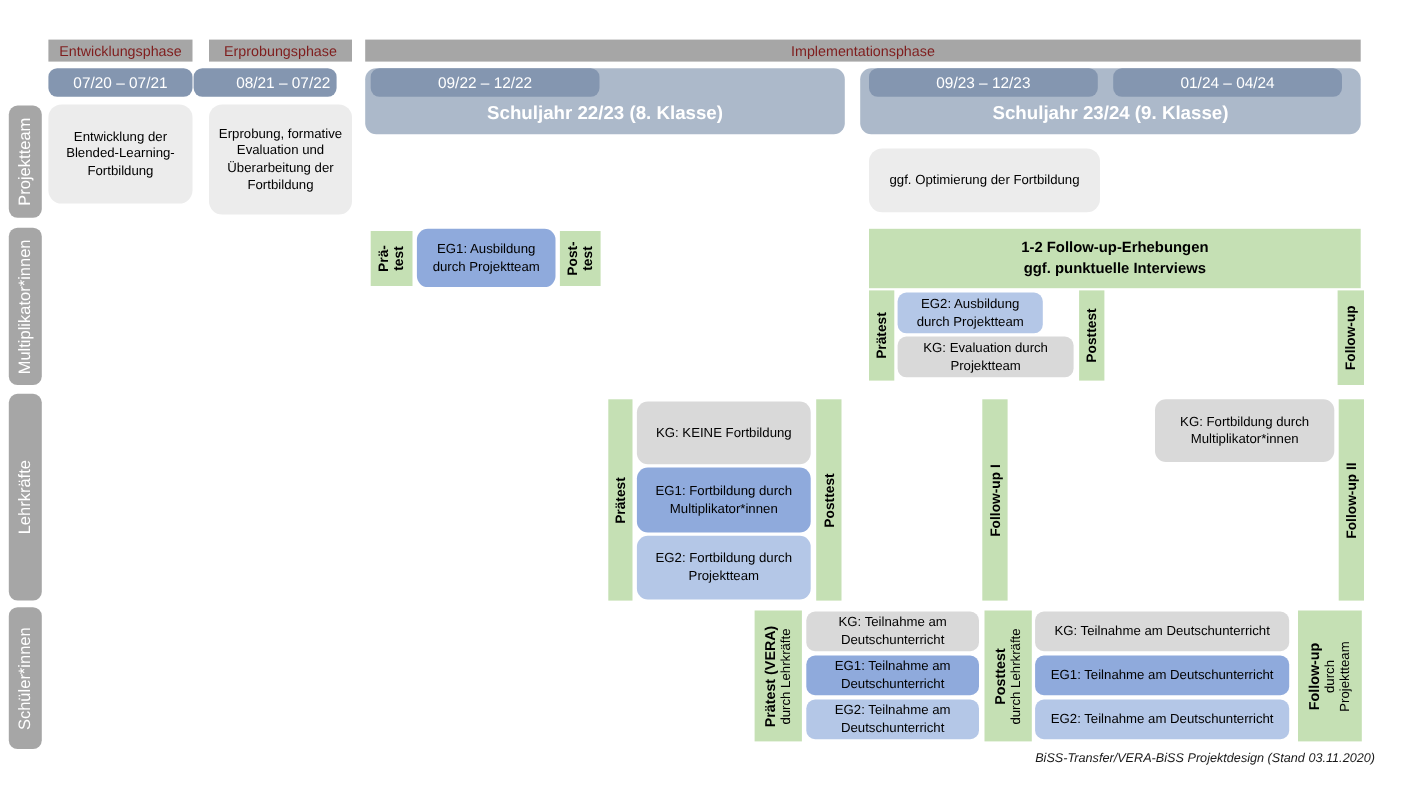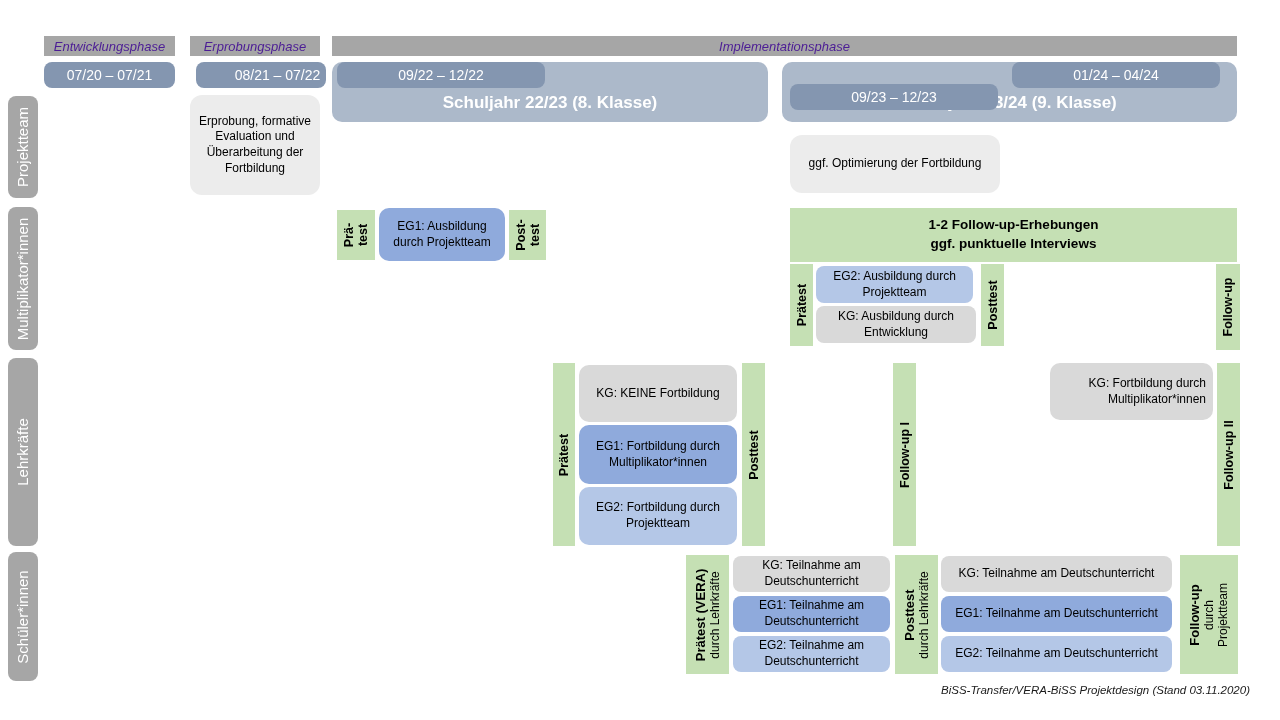--- a/index.html
+++ b/index.html
@@ -3,22 +3,22 @@
 <meta charset="utf-8">
 <style>
   html,body { margin:0; padding:0; background:#ffffff; }
   .canvas {
     position:relative; width:1280px; height:720px; background:#ffffff;
     font-family:"Liberation Sans", sans-serif; color:#000; overflow:hidden;
   }
   .abs { position:absolute; box-sizing:border-box; }
 
   .phase-header {
-    background:var(--header-gray,#a6a6a6); color:#4c1d95; font-size:13px;
-    display:flex; align-items:center; justify-content:center;font-style:italic;
+    background:var(--header-gray,#a6a6a6); color:#7f1d1d; font-size:13px;
+    display:flex; align-items:center; justify-content:center;
   }
   .date-bar {
     background:var(--slate,#8496b0); color:#fff; font-size:14px;
     border-radius:8px; display:flex; align-items:center; justify-content:center;
     z-index:2;
   }
   .year-container {
     background:var(--slate-light,#acb9ca); color:#fff; font-size:17px; font-weight:bold;
     border-radius:10px; display:flex; align-items:flex-end; justify-content:center;
     padding-bottom:9px; z-index:1;
@@ -65,38 +65,39 @@
 <div class="canvas">
 
   <div class="abs phase-header" style="left:44px; top:36px; width:131px; height:20px;">Entwicklungsphase</div>
   <div class="abs phase-header" style="left:190px; top:36px; width:130px; height:20px;">Erprobungsphase</div>
   <div class="abs phase-header" style="left:332px; top:36px; width:905px; height:20px;">Implementationsphase</div>
 
   <div class="abs year-container" style="left:332px; top:62px; width:436px; height:60px;">Schuljahr 22/23 (8. Klasse)</div>
   <div class="abs year-container" style="left:782px; top:62px; width:455px; height:60px;">Schuljahr 23/24 (9. Klasse)</div>
 
   <div class="abs date-bar" style="left:44px; top:62px; width:131px; height:26px;">07/20 – 07/21</div>
-  <div class="abs date-bar" style="left:196px; top:62px; width:130px; height:26px;padding-left:33px;">08/21 – 07/22</div>
+  <div class="abs date-bar" style="left:176px; top:62px; width:130px; height:26px;padding-left:33px;">08/21 – 07/22</div>
   <div class="abs date-bar" style="left:337px; top:62px; width:208px; height:26px;">09/22 – 12/22</div>
-  <div class="abs date-bar" style="left:790px; top:62px; width:208px; height:26px;margin-top:22px;">09/23 – 12/23</div>
+  <div class="abs date-bar" style="left:790px; top:62px; width:208px; height:26px;">09/23 – 12/23</div>
   <div class="abs date-bar" style="left:1012px; top:62px; width:208px; height:26px;">01/24 – 04/24</div>
 
   <div class="abs row-label" style="left:8px; top:96px; width:30px; height:102px;">
     <div class="vtext">Projektteam</div>
   </div>
   <div class="abs row-label" style="left:8px; top:207px; width:30px; height:143px;">
     <div class="vtext">Multiplikator*innen</div>
   </div>
   <div class="abs row-label" style="left:8px; top:358px; width:30px; height:188px;">
     <div class="vtext">Lehrkräfte</div>
   </div>
   <div class="abs row-label" style="left:8px; top:552px; width:30px; height:129px;">
     <div class="vtext">Schüler*innen</div>
   </div>
 
+  <div class="abs box gray-light" style="left:44px; top:95px; width:131px; height:90px; border-radius:12px;">Entwicklung der Blended-Learning-Fortbildung</div>
   <div class="abs box gray-light" style="left:190px; top:95px; width:130px; height:100px; border-radius:12px;">Erprobung, formative Evaluation und Überarbeitung der Fortbildung</div>
   <div class="abs box gray-light" style="left:790px; top:135px; width:210px; height:58px; border-radius:12px;">ggf. Optimierung der Fortbildung</div>
 
   <div class="abs vgreen" style="left:337px; top:210px; width:38px; height:50px;">
     <div class="vtext">
       <span>Prä-</span>
       <span>test</span>
     </div>
   </div>
   <div class="abs box blue" style="left:379px; top:208px; width:126px; height:53px;">EG1: Ausbildung durch Projektteam</div>
@@ -106,42 +107,42 @@
       <span>test</span>
     </div>
   </div>
   <div class="abs green-wide" style="left:790px; top:208px; width:447px; height:54px;">
     <span>1-2 Follow-up-Erhebungen</span>
     <span>ggf. punktuelle Interviews</span>
   </div>
   <div class="abs vgreen" style="left:790px; top:264px; width:23px; height:82px;">
     <div class="vtext">Prätest</div>
   </div>
-  <div class="abs box blue-light" style="left:816px; top:266px; width:157px; height:37px; border-radius:8px;">EG2: Ausbildung durch Projektteam</div>
-  <div class="abs box gray" style="left:816px; top:306px; width:160px; height:37px; border-radius:8px;">KG: Ausbildung durch Entwicklung</div>
+  <div class="abs box blue-light" style="left:816px; top:266px; width:132px; height:37px; border-radius:8px;">EG2: Ausbildung durch Projektteam</div>
+  <div class="abs box gray" style="left:816px; top:306px; width:160px; height:37px; border-radius:8px;">KG: Evaluation durch Projektteam</div>
   <div class="abs vgreen" style="left:981px; top:264px; width:23px; height:82px;">
     <div class="vtext">Posttest</div>
   </div>
   <div class="abs vgreen" style="left:1216px; top:264px; width:24px; height:86px;">
     <div class="vtext">Follow-up</div>
   </div>
 
   <div class="abs vgreen" style="left:553px; top:363px; width:22px; height:183px;">
     <div class="vtext">Prätest</div>
   </div>
   <div class="abs box gray" style="left:579px; top:365px; width:158px; height:57px;">KG: KEINE Fortbildung</div>
   <div class="abs box blue" style="left:579px; top:425px; width:158px; height:59px;">EG1: Fortbildung durch Multiplikator*innen</div>
   <div class="abs box blue-light" style="left:579px; top:487px; width:158px; height:58px;">EG2: Fortbildung durch Projektteam</div>
   <div class="abs vgreen" style="left:742px; top:363px; width:23px; height:183px;">
     <div class="vtext">Posttest</div>
   </div>
   <div class="abs vgreen" style="left:893px; top:363px; width:23px; height:183px;">
     <div class="vtext">Follow-up I</div>
   </div>
-  <div class="abs box gray" style="left:1050px; top:363px; width:163px; height:57px;text-align:right;">KG: Fortbildung durch Multiplikator*innen</div>
+  <div class="abs box gray" style="left:1050px; top:363px; width:163px; height:57px;">KG: Fortbildung durch Multiplikator*innen</div>
   <div class="abs vgreen" style="left:1217px; top:363px; width:23px; height:183px;">
     <div class="vtext">Follow-up II</div>
   </div>
 
   <div class="abs vgreen" style="left:686px; top:555px; width:43px; height:119px;">
     <div class="vtext">
       <span style="font-size:13px;">Prätest (VERA)</span>
       <span class="sub">durch Lehrkräfte</span>
     </div>
   </div>

